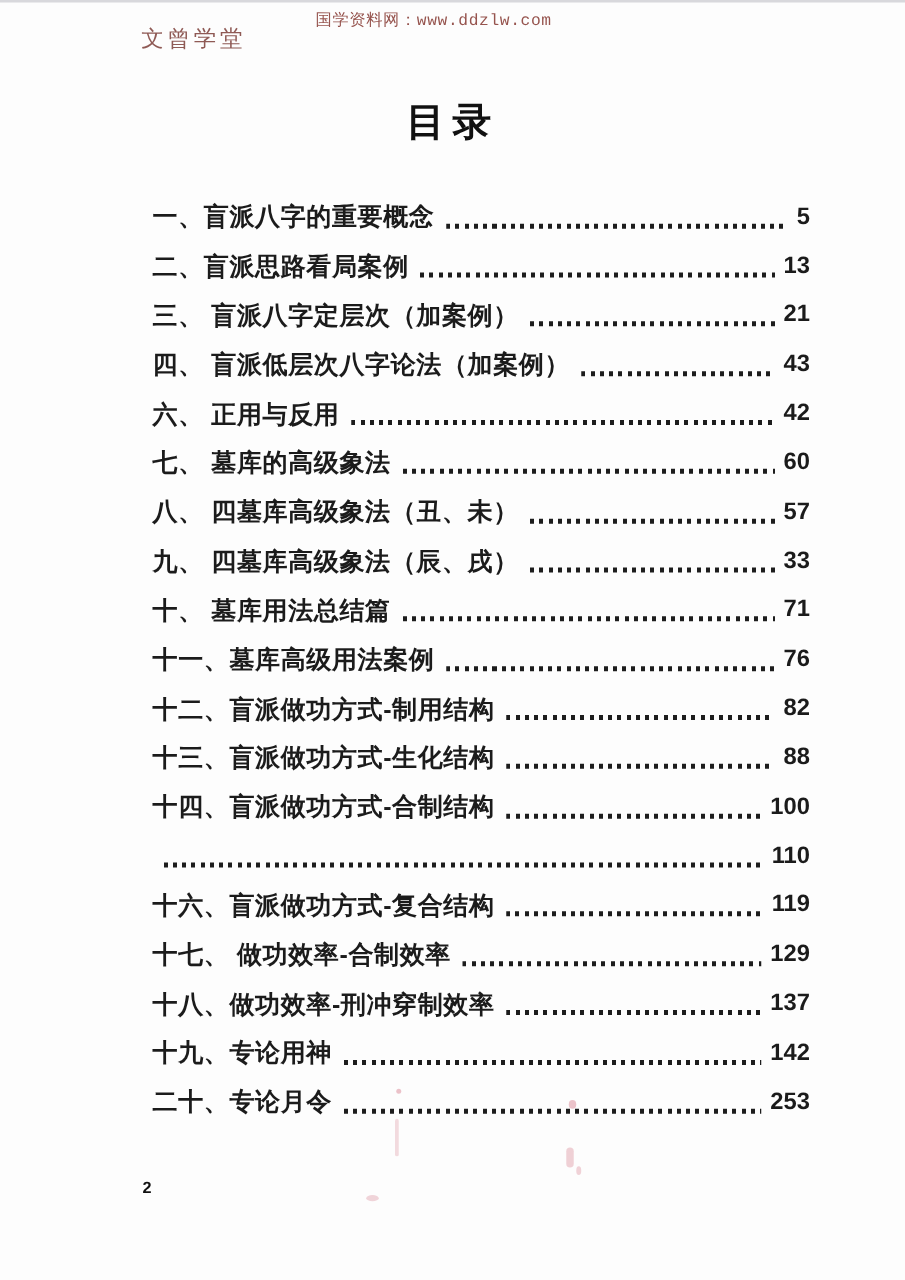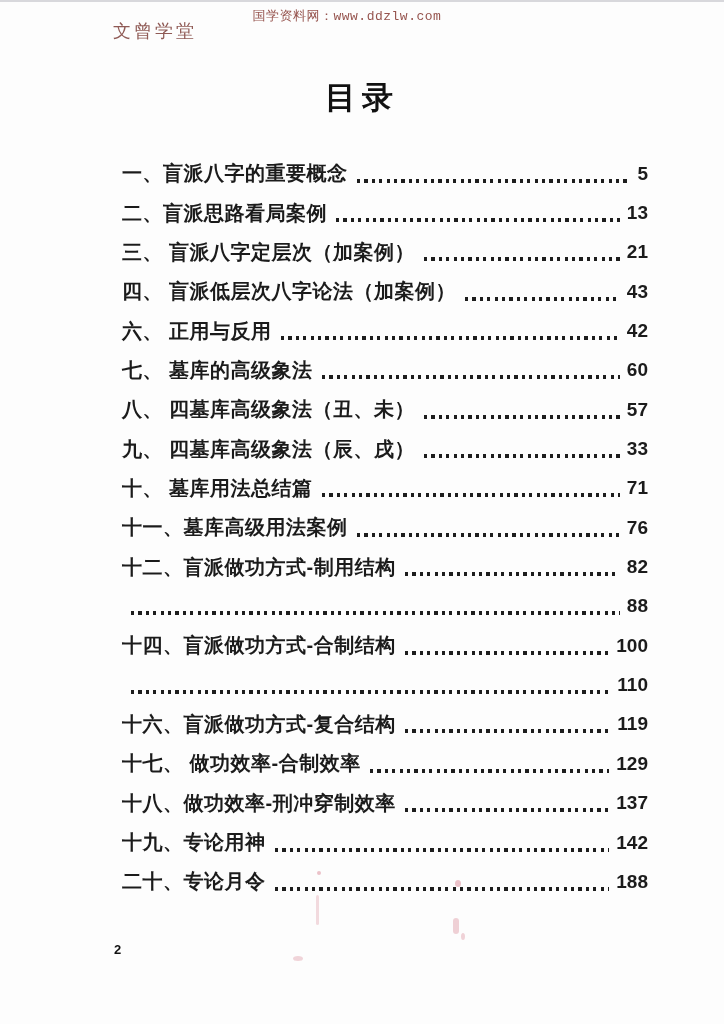--- a/index.html
+++ b/index.html
@@ -145,20 +145,21 @@
       <span class="toc-page">76</span>
     </li>
 
     <li class="toc-row">
       <span class="toc-label">十二、盲派做功方式-制用结构</span>
       <span class="toc-leader"></span>
       <span class="toc-page">82</span>
     </li>
 
     <li class="toc-row">
+      <span class="toc-label">十三、盲派做功方式-生化结构</span>
       <span class="toc-leader"></span>
       <span class="toc-page">88</span>
     </li>
 
     <li class="toc-row">
       <span class="toc-label">十四、盲派做功方式-合制结构</span>
       <span class="toc-leader"></span>
       <span class="toc-page">100</span>
     </li>
 
@@ -187,21 +188,21 @@
 
     <li class="toc-row">
       <span class="toc-label">十九、专论用神</span>
       <span class="toc-leader"></span>
       <span class="toc-page">142</span>
     </li>
 
     <li class="toc-row">
       <span class="toc-label">二十、专论月令</span>
       <span class="toc-leader"></span>
-      <span class="toc-page">188</span>
+      <span class="toc-page">253</span>
     </li>
   </ul>
 
   <div class="footer-page-num">2</div>
 
   <span class="ink m1"></span>
   <span class="ink m2"></span>
   <span class="ink m3"></span>
   <span class="ink m4"></span>
   <span class="ink m5"></span>

